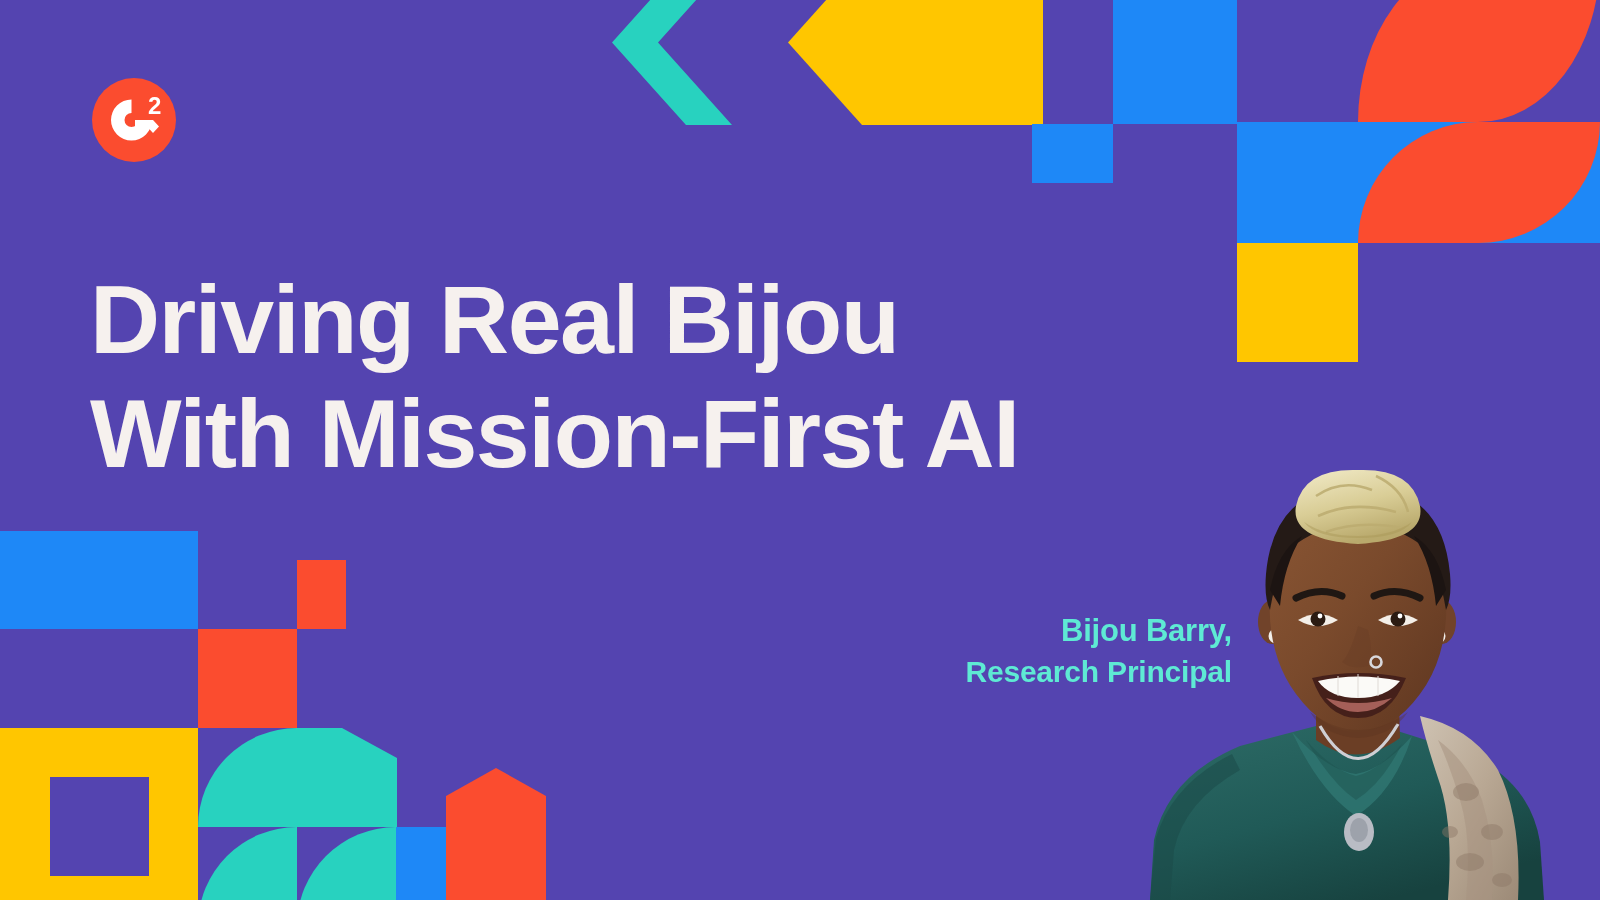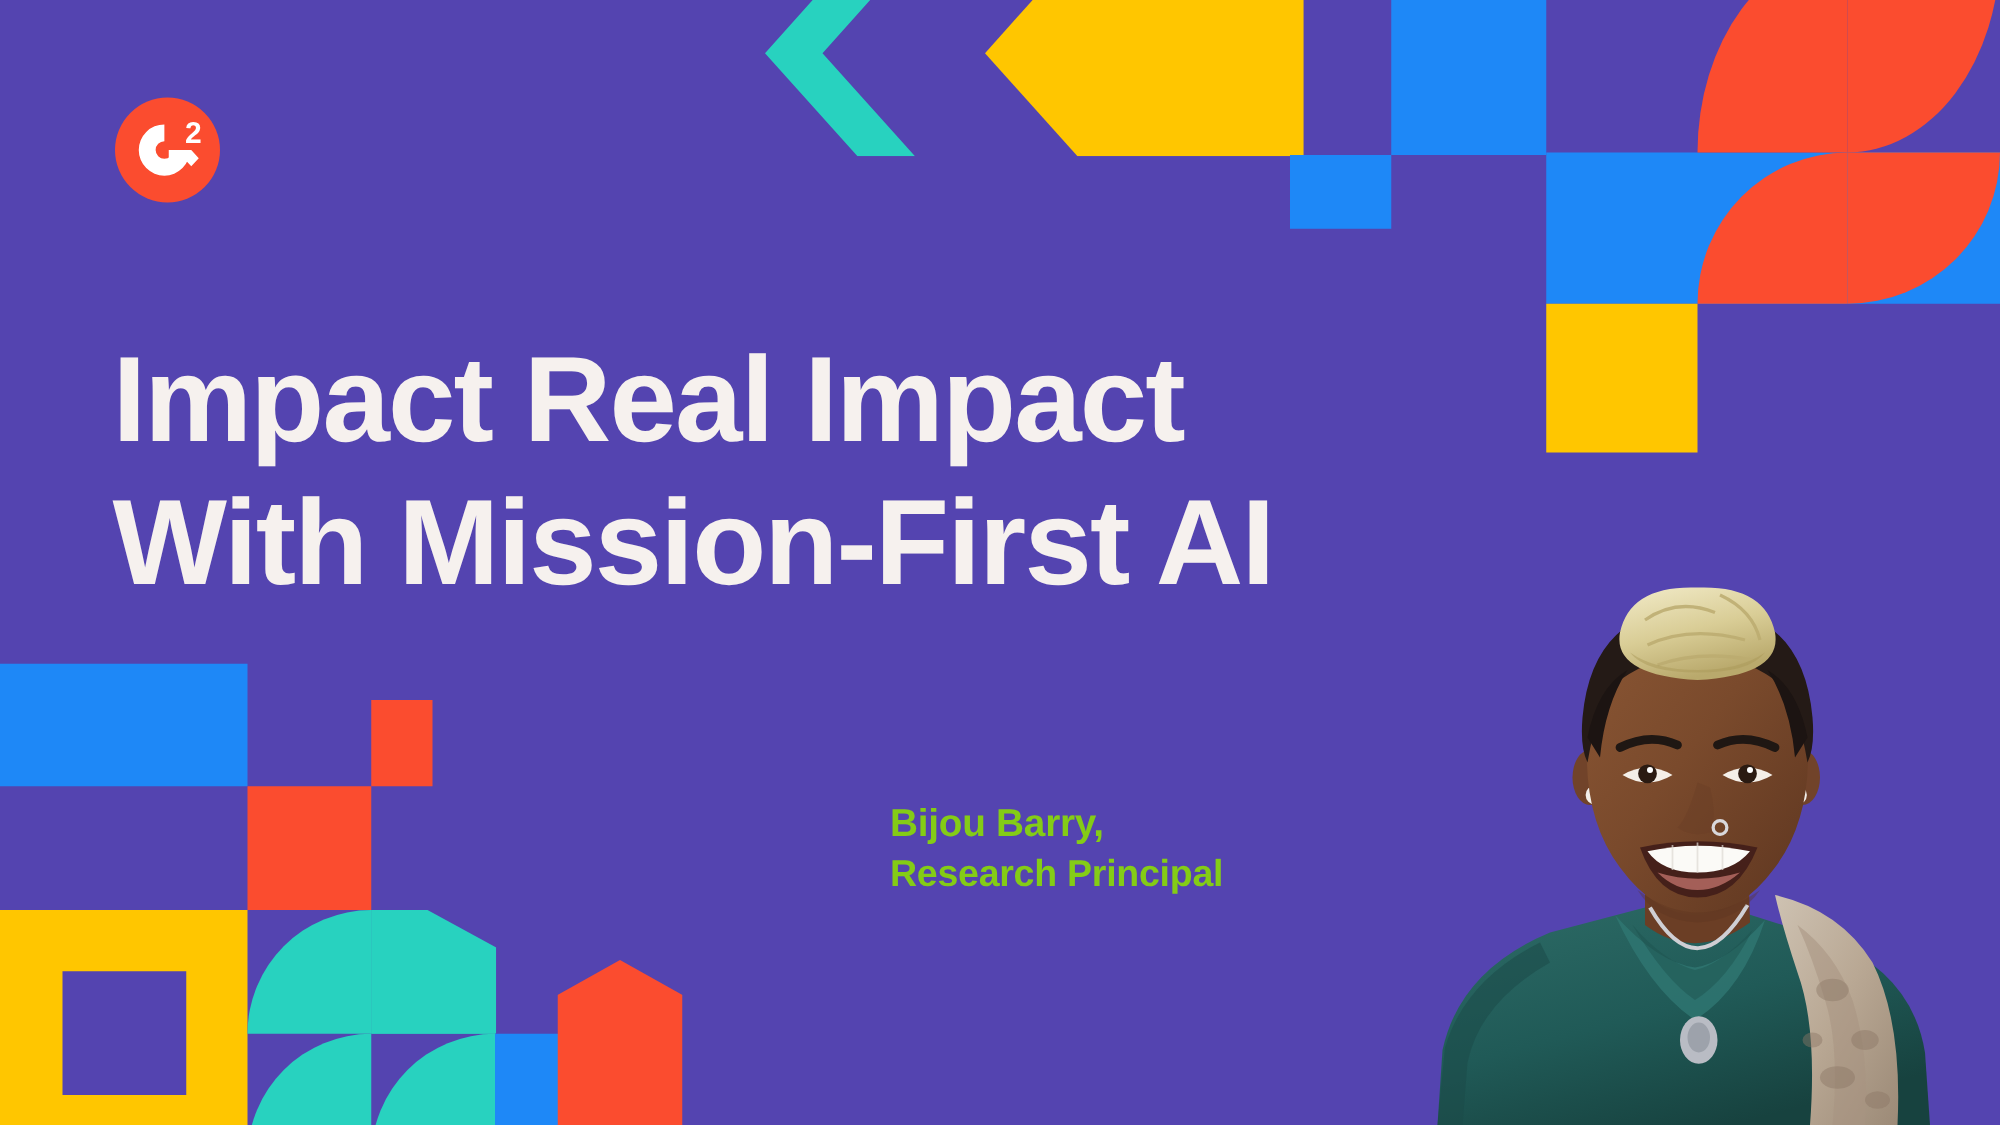--- a/index.html
+++ b/index.html
@@ -30,22 +30,22 @@
     color:#F6F1EE;
     font-size:97px;
     font-weight:700;
     line-height:114px;
     letter-spacing:-1.5px;
     white-space:pre-line;
   }
 
   
   #speaker{
-    position:absolute;right:368px;top:640px;width:520px;
-    text-align:left;color:#84cc16;
+    position:absolute;right:368px;top:612px;width:520px;
+    text-align:right;color:#5eead4;
   }
   #speaker .name{font-size:31px;font-weight:700;line-height:38px;letter-spacing:-0.2px;}
   #speaker .role{font-size:30px;font-weight:700;line-height:40px;letter-spacing:-0.2px;margin-top:2px;}
 
   
   #portrait{
     position:absolute;left:1120px;top:440px;width:480px;height:460px;
     overflow:hidden;
   }
   #portrait svg{display:block;}
@@ -109,21 +109,21 @@
     <svg width="84" height="84" viewBox="0 0 84 84" aria-hidden="true">
 
       <path d="M42.5 21.5 A20.5 20.5 0 1 0 63 42 L49.5 42 A7 7 0 1 1 42.5 35 Z" fill="#FFFFFF" transform="translate(-3,0)"></path>
 
       <path d="M44 41 L62 41 L68 47.5 L62 54 L56 47.5 L50 54 L44 47.5 Z" fill="#FFFFFF" transform="translate(-1,1)"></path>
 
       <text x="56" y="36" font-family="Liberation Sans, sans-serif" font-size="24" font-weight="700" fill="#FFFFFF">2</text>
     </svg>
   </div>
 
-  <h1 id="headline">Impact Real Impact
+  <h1 id="headline">Driving Real Bijou
 With Mission-First AI</h1>
 
   <div id="speaker">
     <div class="name">Bijou Barry,</div>
     <div class="role">Research Principal</div>
   </div>
 
   <div id="portrait">
     <svg width="480" height="460" viewBox="0 0 480 460">
       <defs>

